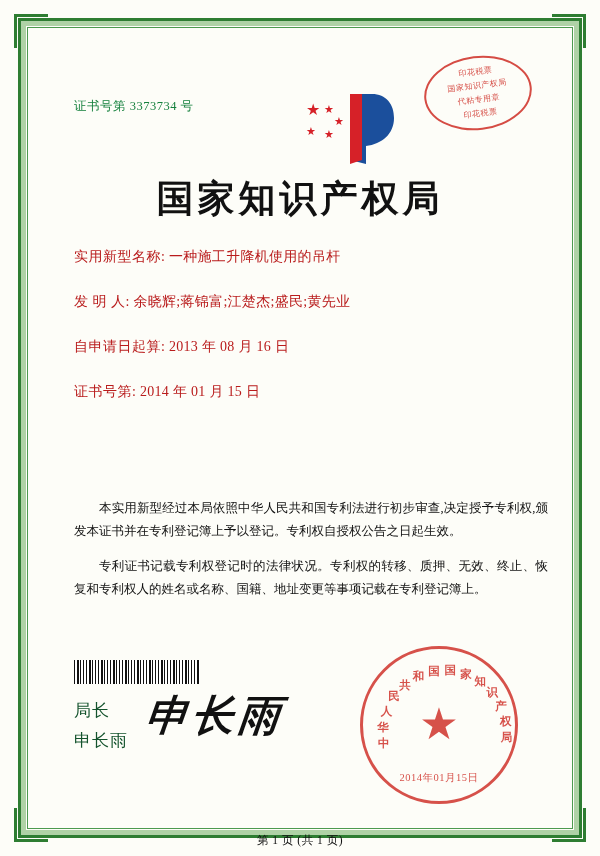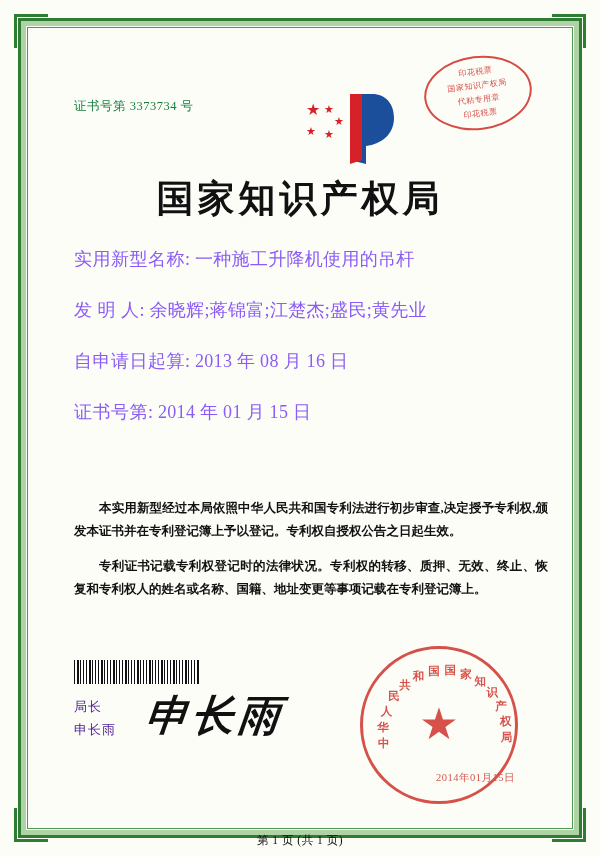--- a/index.html
+++ b/index.html
@@ -149,39 +149,38 @@
   }
 
   
   .fields {
     position: absolute;
     left: 28px;
     right: 20px;
     top: 200px;
   }
   .field-row {
-    font-size: 18px;
-    color: #8b5cf6;
+    font-size: 14px;
+    color: #b91c1c;
     margin-bottom: 24px;
     line-height: 1.5;
   }
   .field-label {
     letter-spacing: 0.5px;
   }
   .field-value {
     letter-spacing: 0.3px;
   }
 
   
   .paragraphs {
     position: absolute;
     left: 28px;
     right: 6px;
     top: 438px;
-    font-weight: bold;
   }
   .para {
     font-size: 12.5px;
     line-height: 1.85;
     text-align: justify;
     text-indent: 25px;
     color: #111;
     margin-bottom: 2px;
   }
 
@@ -200,23 +199,23 @@
         #111 9px, #111 10px, #fff 10px, #fff 12px);
   }
 
   
   .sig-block {
     position: absolute;
     left: 28px;
     top: 650px;
   }
   .sig-label {
-    font-size: 13px;
+    font-size: 17px;
     line-height: 1.75;
-    color: #4c1d95;
+    color: #14532d;
     letter-spacing: 1px;
   }
   .sig-hand {
     position: absolute;
     left: 72px;
     top: -8px;
     font-size: 42px;
     font-family: "DejaVu Serif", serif;
     font-style: italic;
     font-weight: bold;
@@ -260,21 +259,21 @@
     transform: translate(-50%, -50%);
     font-size: 44px;
     line-height: 1;
     color: #d0342c;
   }
   .seal-date {
     position: absolute;
     left: 0;
     right: 0;
     bottom: 16px;
-    text-align: right;
+    text-align: center;
     font-size: 10.5px;
     color: #d0342c;
     letter-spacing: 0.5px;
   }
 
   
   .footer {
     position: absolute;
     left: 0;
     right: 0;

